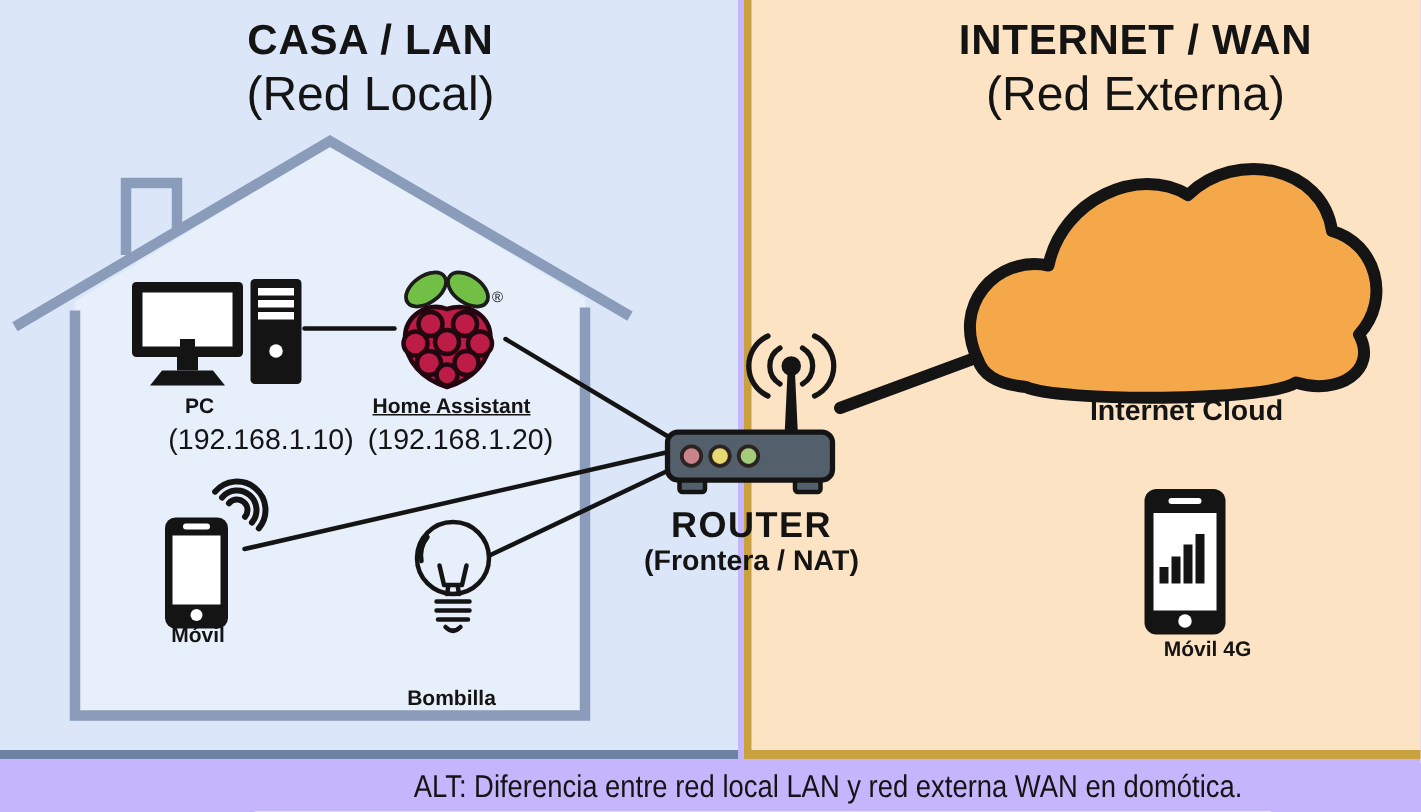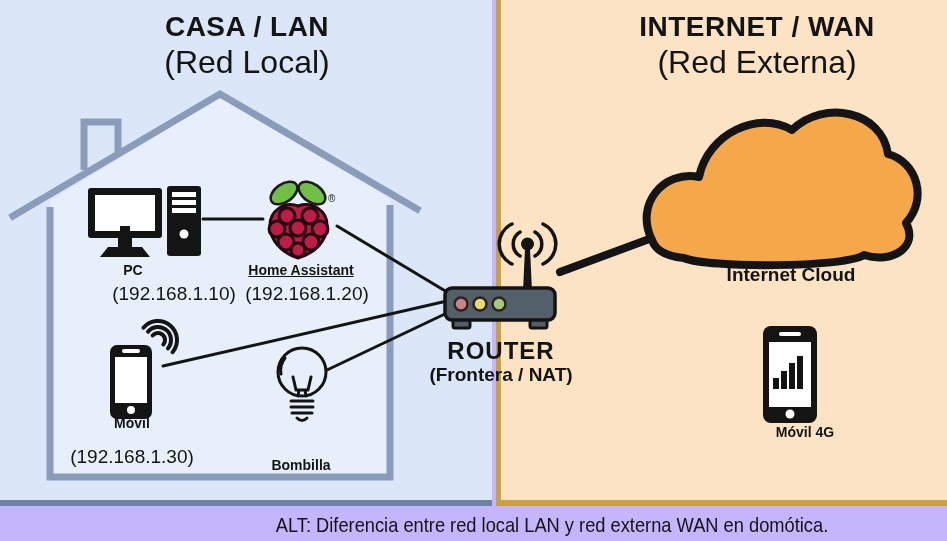--- a/index.html
+++ b/index.html
@@ -144,21 +144,20 @@
   <div class="t b title" style="left:757px;top:12px;">INTERNET / WAN</div>
 
   <div class="t b devname" style="left:133px;top:263px;">PC</div>
   <div class="t devip" style="left:133px;top:284px;margin-left:41px;">(192.168.1.10)</div>
 
   <div class="t b devname" style="left:301px;top:263px;text-decoration:underline;">Home Assistant</div>
   <div class="t devip" style="left:307px;top:284px;">(192.168.1.20)</div>
   <div class="t regmark" style="left:328px;top:194px;">®</div>
 
   <div class="t b devname" style="left:132px;top:416px;">Móvil</div>
-  <div class="t devip" style="left:132px;top:447px;">(192.168.1.30)</div>
 
   <div class="t b devname" style="left:301px;top:426px;margin-top:32px;">Bombilla</div>
 
   <div class="t b routerlbl" style="left:501px;top:338px;">ROUTER</div>
   <div class="t b routersub" style="left:501px;top:365px;">(Frontera / NAT)</div>
 
   <div class="t b cloudlbl" style="left:791px;top:265px;">Internet Cloud</div>
 
   <div class="t b devname" style="left:789px;top:425px;margin-left:16px;">Móvil 4G</div>
 

